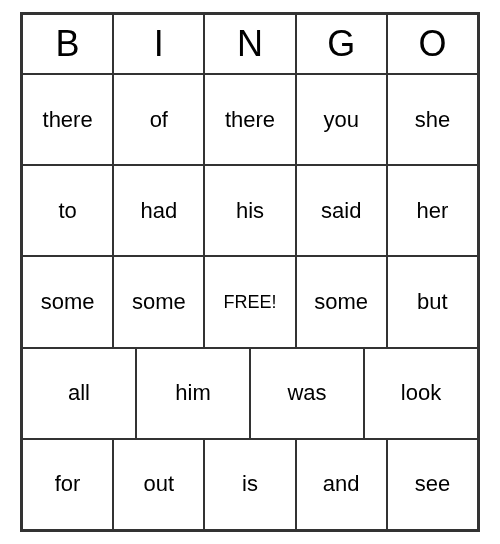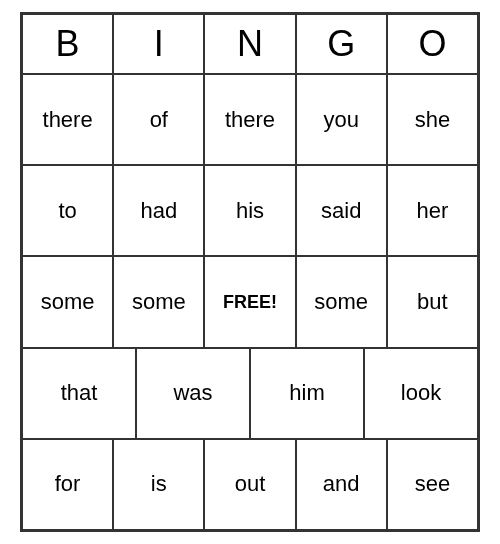--- a/index.html
+++ b/index.html
@@ -59,21 +59,21 @@
       align-items: center;
       justify-content: center;
       border: 1px solid #333;
       font-size: 22px;
       font-family: Arial, sans-serif;
       text-align: center;
     }
 
     .free-cell {
       font-size: 18px;
-      font-weight: bold;
+      font-weight: normal;
     }
   </style>
 </head>
 <body>
 
 <div class="bingo-card">
   <div class="bingo-header">
   <div class="header-cell">B</div>
       <div class="header-cell">I</div>
       <div class="header-cell">N</div>
@@ -96,26 +96,26 @@
         <div class="bingo-cell">her</div>
       </div>
       <div class="bingo-row">
         <div class="bingo-cell">some</div>
         <div class="bingo-cell">some</div>
         <div class="bingo-cell free-cell">FREE!</div>
         <div class="bingo-cell">some</div>
         <div class="bingo-cell">but</div>
       </div>
       <div class="bingo-row">
-        <div class="bingo-cell">that</div>
+        <div class="bingo-cell">all</div>
+        <div class="bingo-cell">him</div>
         <div class="bingo-cell">was</div>
-        <div class="bingo-cell">him</div>
         <div class="bingo-cell">look</div>
       </div>
       <div class="bingo-row">
         <div class="bingo-cell">for</div>
+        <div class="bingo-cell">out</div>
         <div class="bingo-cell">is</div>
-        <div class="bingo-cell">out</div>
         <div class="bingo-cell">and</div>
         <div class="bingo-cell">see</div>
       </div>
     </div>
 </div>
 
 </body></html>

